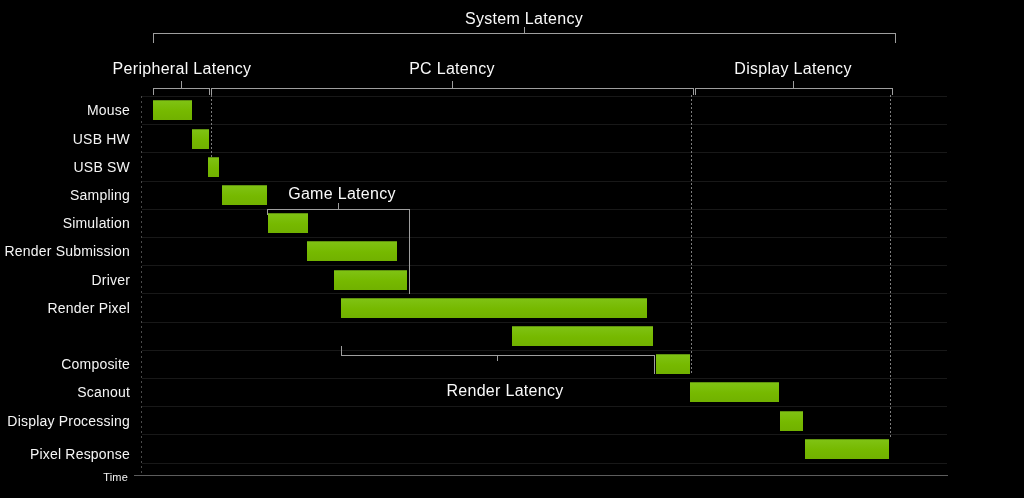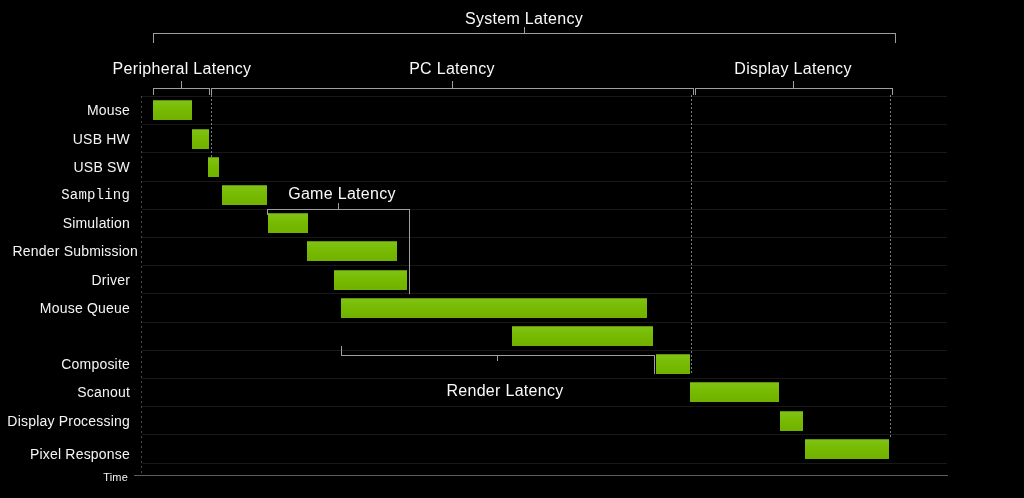--- a/index.html
+++ b/index.html
@@ -70,29 +70,29 @@
   <div id="sec-display" class="hdr">Display Latency</div>
   <div id="game-label" class="hdr">Game Latency</div>
   <div id="render-label" class="hdr">Render Latency</div>
   <div id="time-label">Time</div>
 <div class="row-label" style="top: 96.4px; height: 28.2px;">Mouse</div>
     <div class="bar" style="left: 153px; width: 39px; top: 100.4px; height: 20px;"></div>
     <div class="row-label" style="top: 124.6px; height: 28.2px;">USB HW</div>
     <div class="bar" style="left: 192px; width: 17px; top: 128.6px; height: 20px;"></div>
     <div class="row-label" style="top: 152.8px; height: 28.2px;">USB SW</div>
     <div class="bar" style="left: 208px; width: 11px; top: 156.8px; height: 20px;"></div>
-    <div class="row-label" style="top: 181px; height: 28.2px; font-family: Liberation Mono, monospace;">Sampling</div>
+    <div class="row-label" style="top: 181px; height: 28.2px;">Sampling</div>
     <div class="bar" style="left: 222px; width: 45px; top: 185px; height: 20px;"></div>
     <div class="row-label" style="top: 209.2px; height: 28.2px;">Simulation</div>
     <div class="bar" style="left: 268px; width: 40px; top: 213.2px; height: 20px;"></div>
-    <div class="row-label" style="top: 237.4px; height: 28.2px; padding-left: 8px;">Render Submission</div>
+    <div class="row-label" style="top: 237.4px; height: 28.2px;">Render Submission</div>
     <div class="bar" style="left: 307px; width: 90px; top: 241.4px; height: 20px;"></div>
     <div class="row-label" style="top: 265.6px; height: 28.2px;">Driver</div>
     <div class="bar" style="left: 334px; width: 73px; top: 269.6px; height: 20px;"></div>
-    <div class="row-label" style="top: 293.8px; height: 28.2px;">Mouse Queue</div>
+    <div class="row-label" style="top: 293.8px; height: 28.2px;">Render Pixel</div>
     <div class="bar" style="left: 341px; width: 306px; top: 297.8px; height: 20px;"></div>
     <div class="bar" style="left: 512px; width: 141px; top: 326px; height: 20px;"></div>
     <div class="row-label" style="top: 350.2px; height: 28.2px;">Composite</div>
     <div class="bar" style="left: 656px; width: 34px; top: 354.2px; height: 20px;"></div>
     <div class="row-label" style="top: 378.4px; height: 28.2px;">Scanout</div>
     <div class="bar" style="left: 690px; width: 89px; top: 382.4px; height: 20px;"></div>
     <div class="row-label" style="top: 406.6px; height: 28.2px;">Display Processing</div>
     <div class="bar" style="left: 780px; width: 23px; top: 410.6px; height: 20px;"></div>
     <div class="row-label" style="top: 440px; height: 28.2px;">Pixel Response</div>
     <div class="bar" style="left: 805px; width: 84px; top: 438.8px; height: 20px;"></div>

